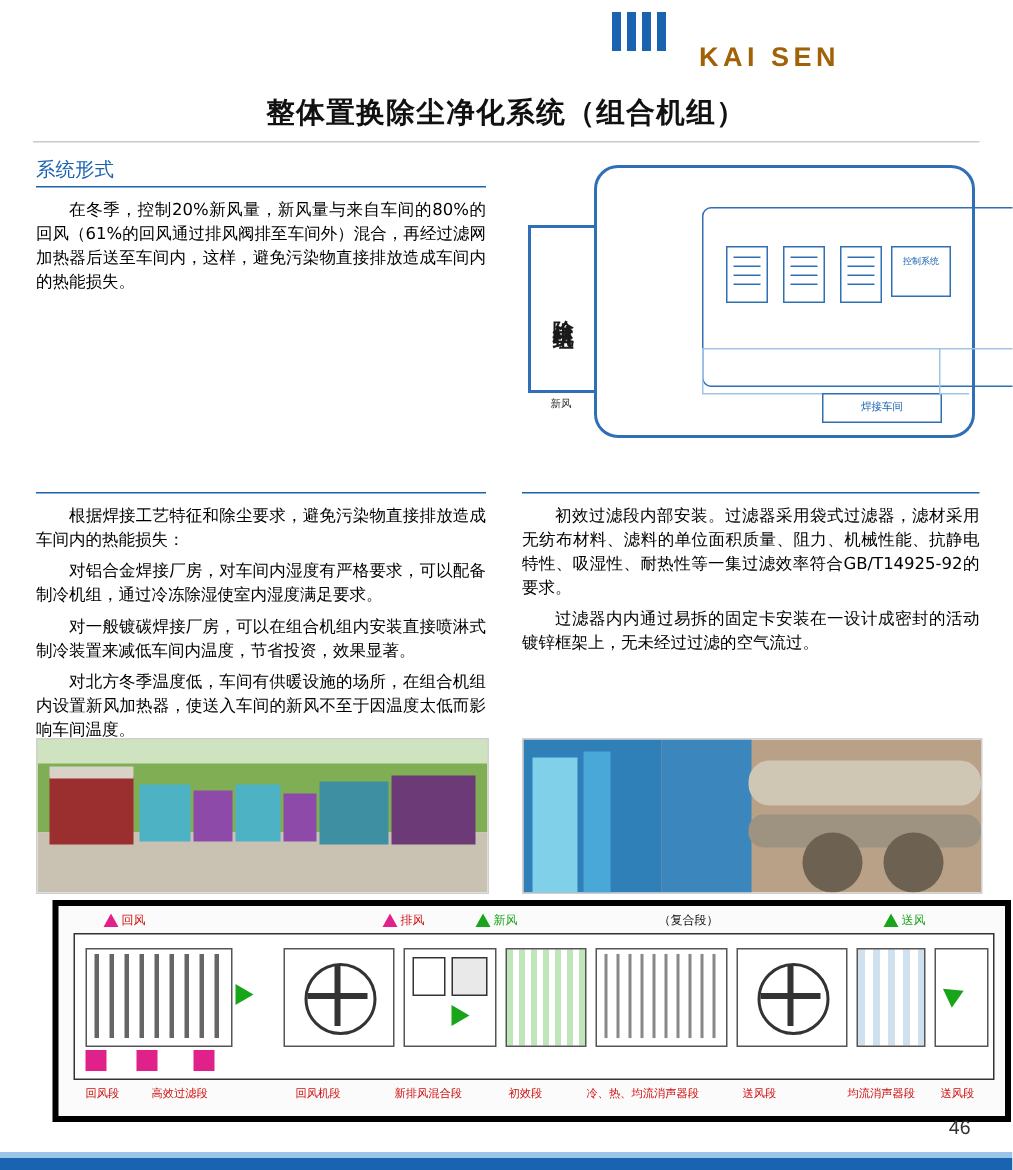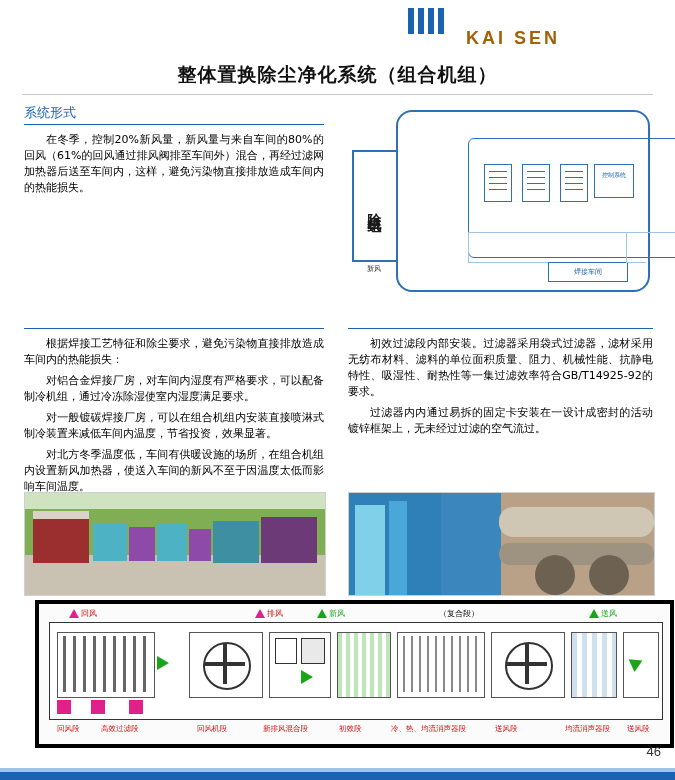--- a/index.html
+++ b/index.html
@@ -117,21 +117,21 @@
   .arrow-up{
     position:absolute;width:0;height:0;
     border-bottom:9px solid #e0218a;border-left:5px solid transparent;border-right:5px solid transparent;
   }
   .arrow-up.green{border-bottom-color:#19a519;}
   .arrow-right{
     position:absolute;width:0;height:0;
     border-left:12px solid #19a519;border-top:7px solid transparent;border-bottom:7px solid transparent;
   }
   .pgnum{
-    position:absolute;right:14px;top:744px;font-size:13px;color:#333;
+    position:absolute;right:28px;top:744px;font-size:13px;color:#333;
   }
   .footbar{position:absolute;left:0;top:772px;width:675px;height:8px;background:#1a63b0;}
   .footbar2{position:absolute;left:0;top:768px;width:675px;height:4px;background:#9cc3e8;}
 
   
   .blk{position:absolute;}
 </style>
 </head>
 <body>
 

